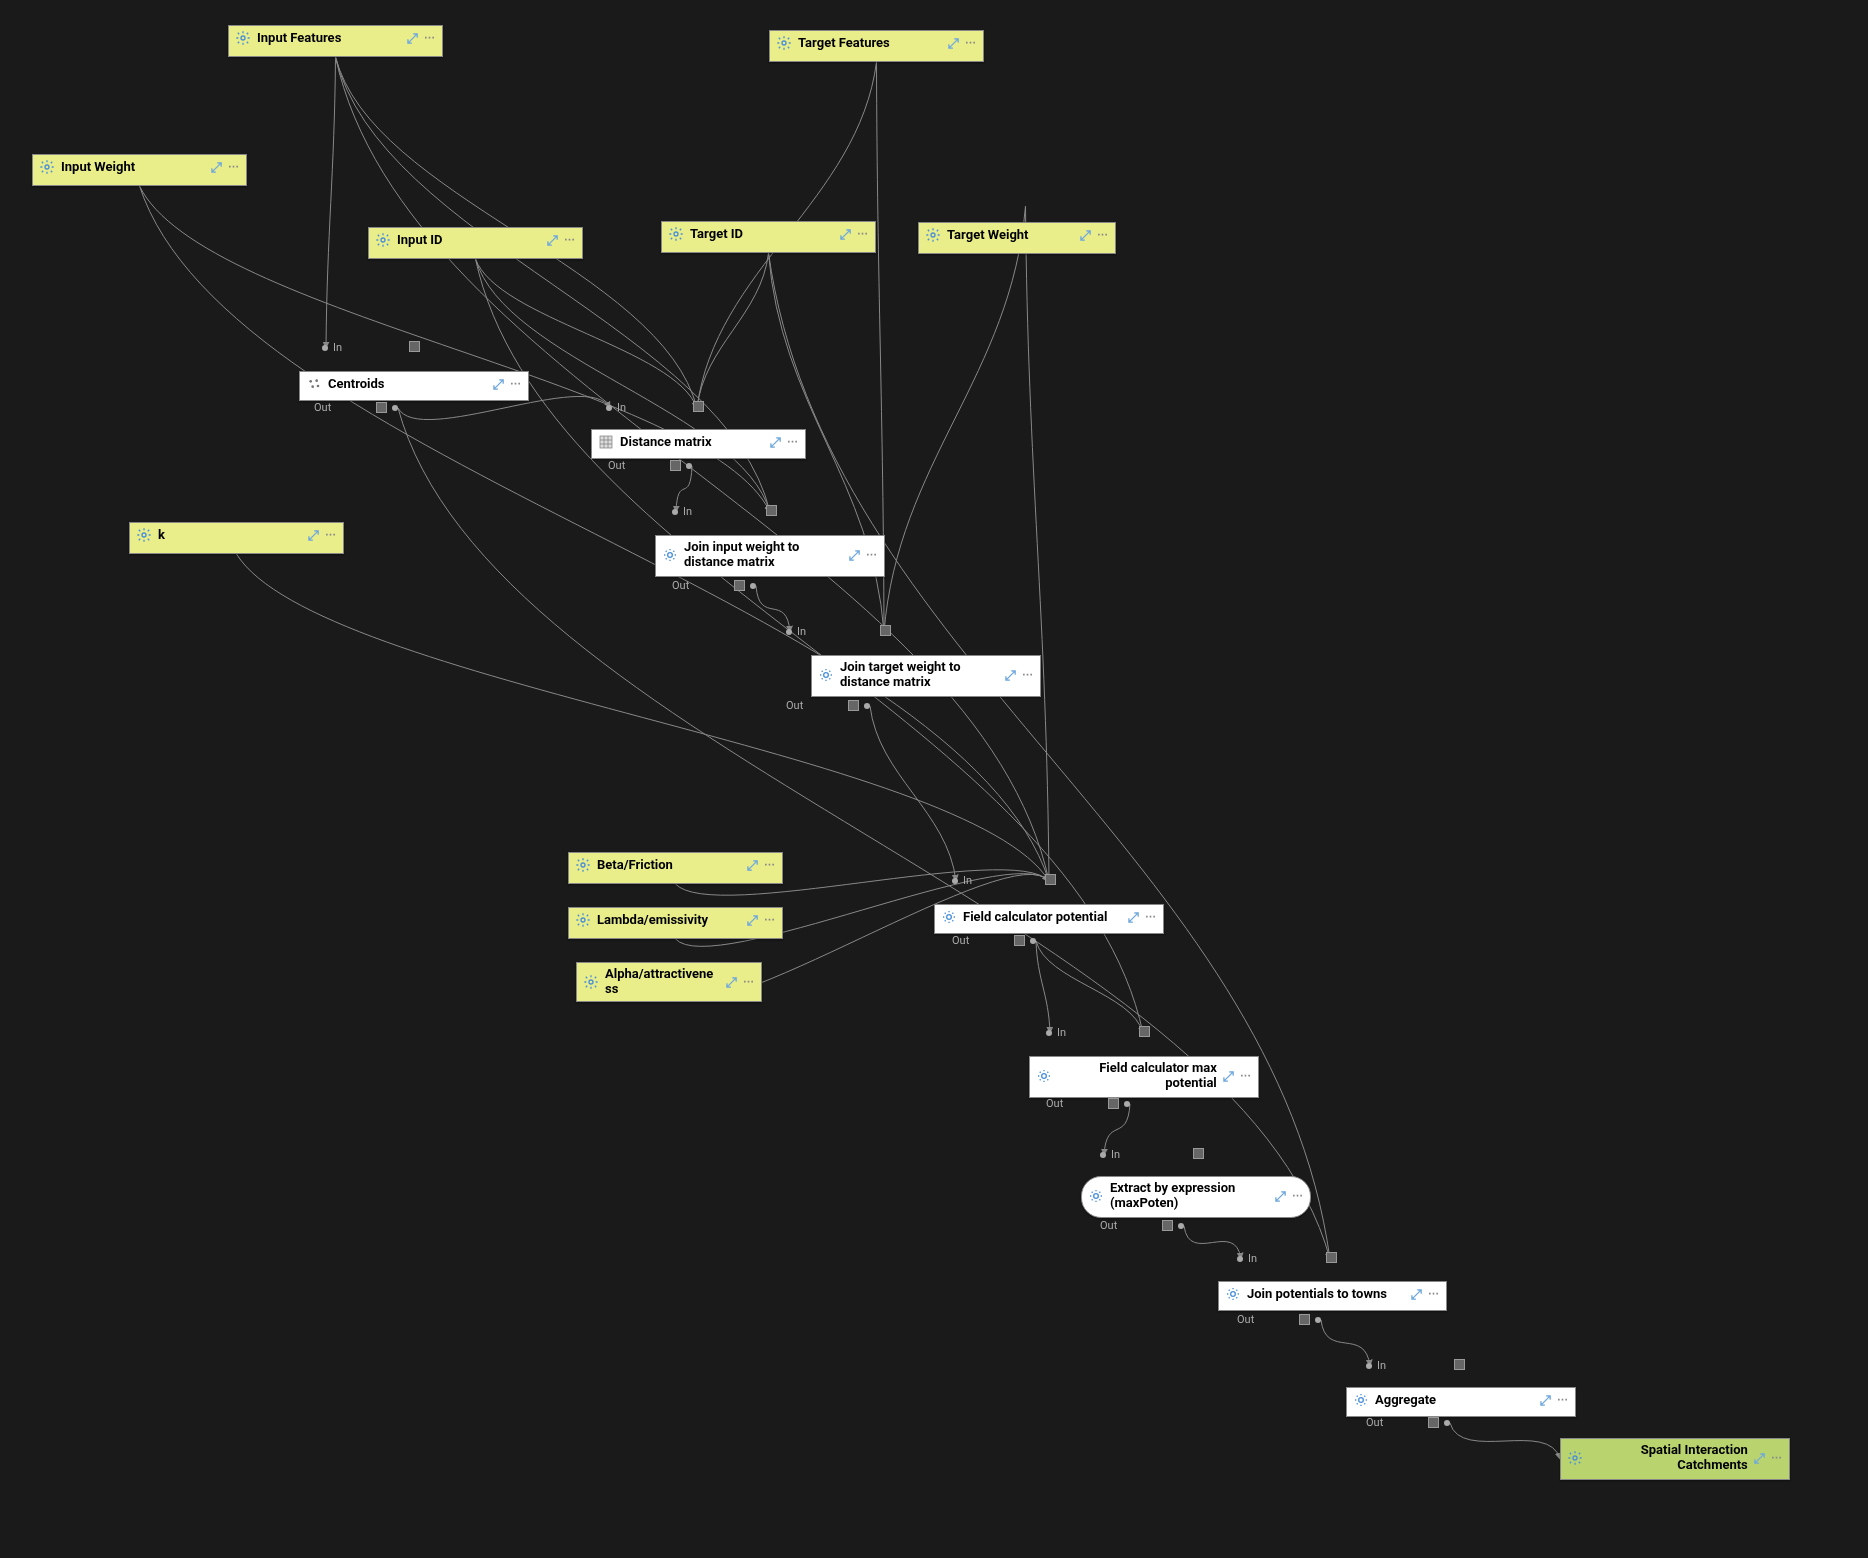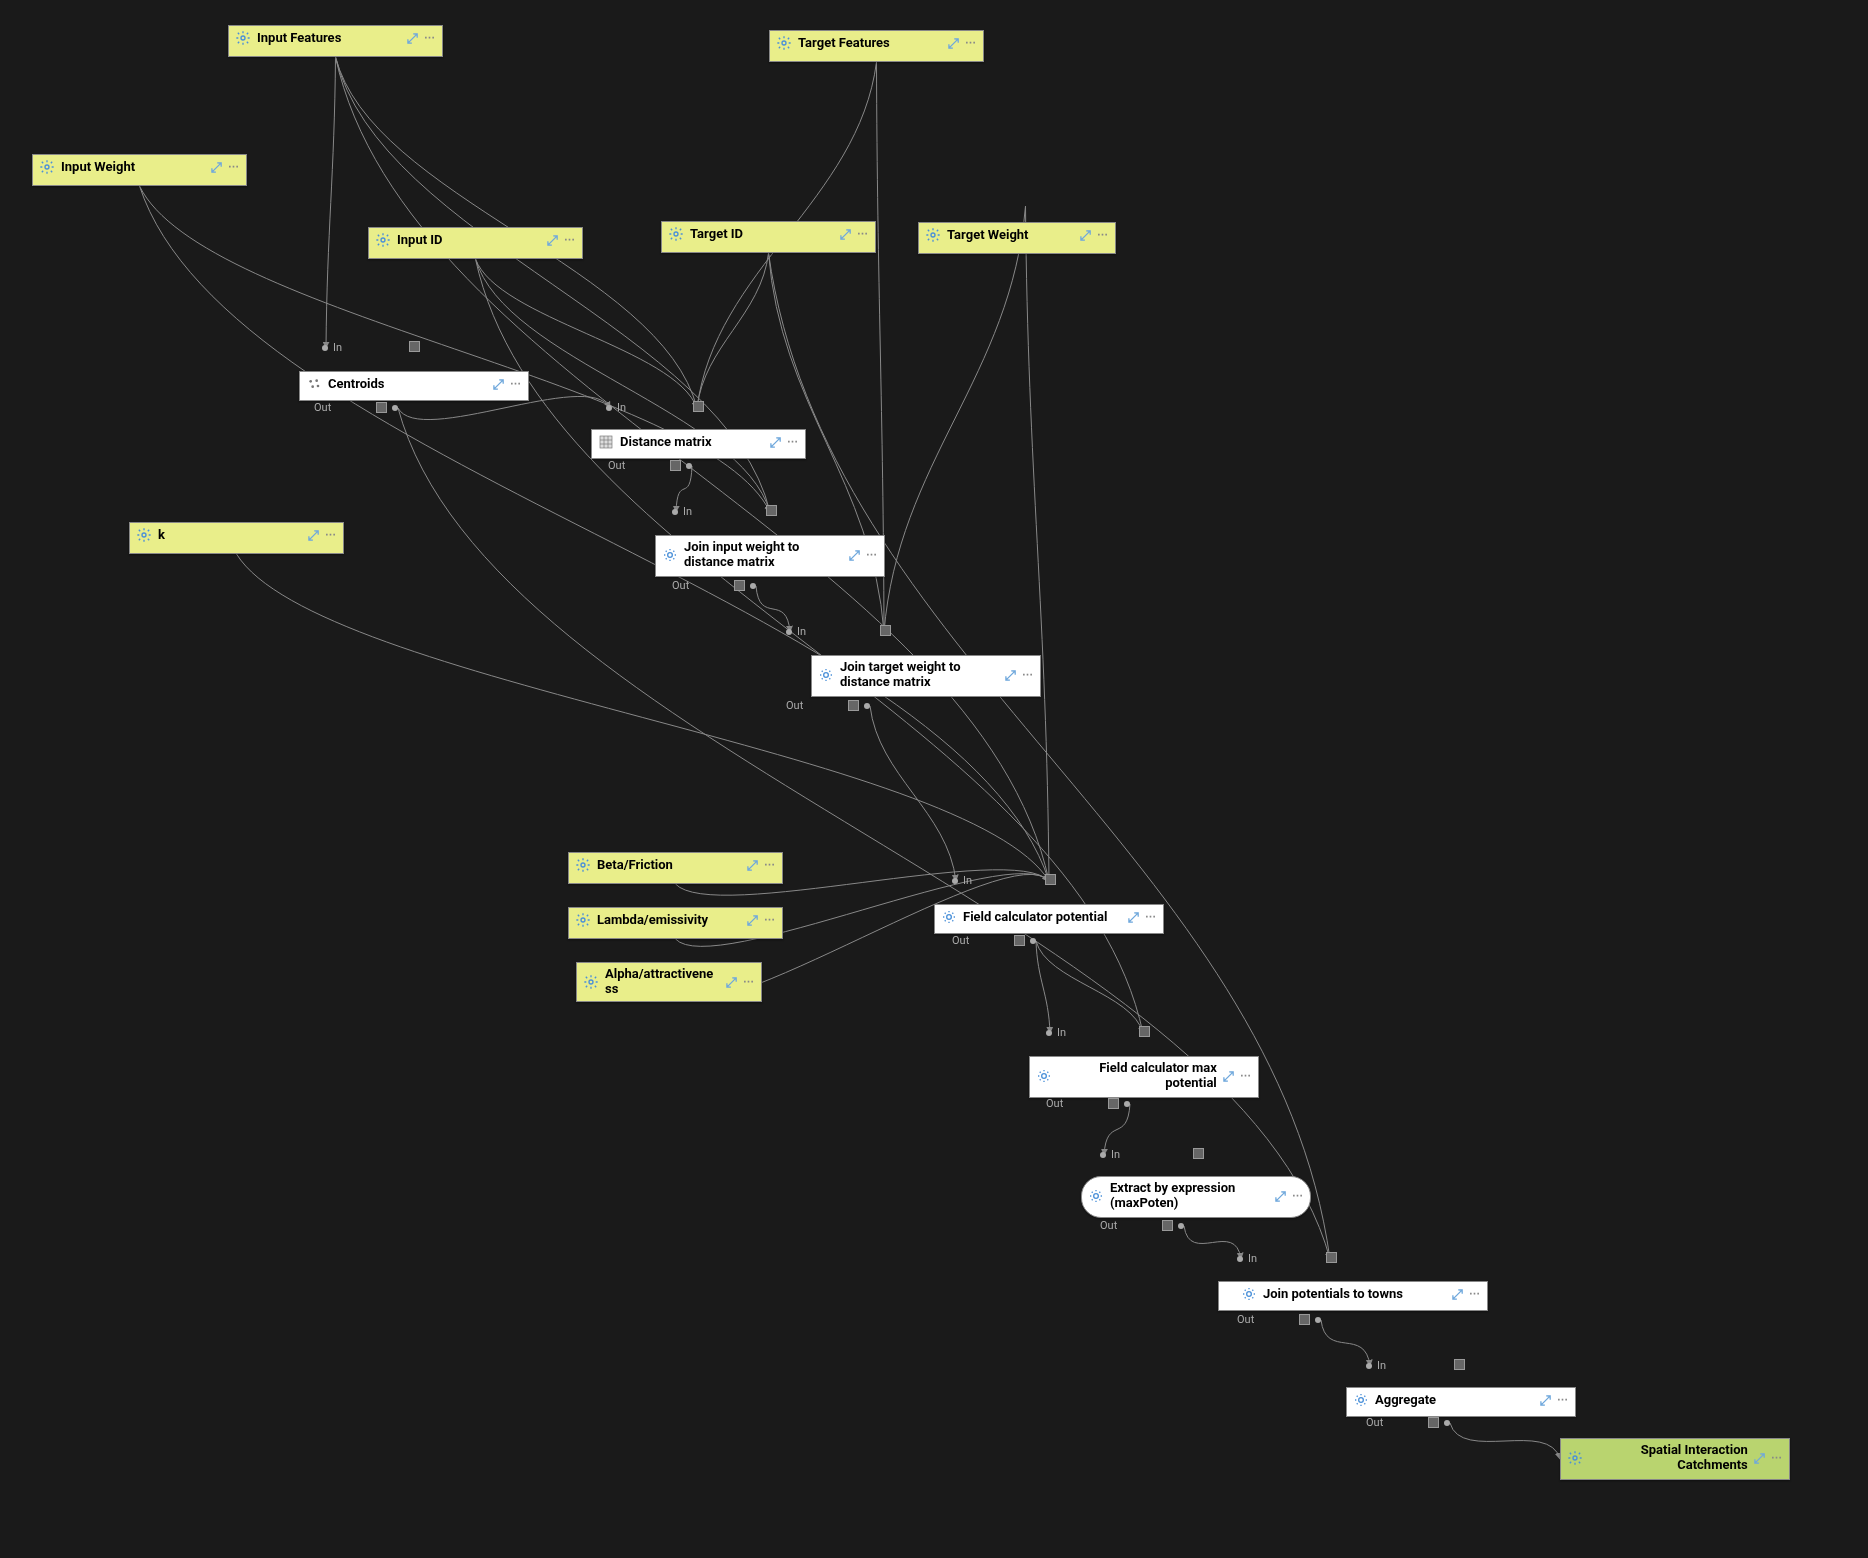--- a/index.html
+++ b/index.html
@@ -429,21 +429,21 @@
       <span>In</span>
     </div>
     <div class="float-port" style="left: 1193px; top: 1148px;">
       <span class="sq"></span>
     </div>
     <div class="float-port" style="left: 1100px; top: 1219px;">
       <span>Out</span>
       <span class="sq" style="margin-left:40px"></span>
       <span class="dot"></span>
     </div>
-    <div class="node " style="left: 1218px; top: 1281px; width: 270px; min-height: 30px; padding-left: 16px;">
+    <div class="node " style="left: 1218px; top: 1281px; width: 229px; min-height: 30px;">
       <div class="head">
         <span class="icon">
           <svg viewBox="0 0 24 24">
             <g fill="none" stroke="#4a90d9" stroke-width="2">
               <circle cx="12" cy="12" r="3.5"></circle>
               <path d="M12 3v2M12 19v2M3 12h2M19 12h2M5.6 5.6l1.4 1.4M17 17l1.4 1.4M5.6 18.4l1.4-1.4M17 7l1.4-1.4"></path>
             </g>
           </svg>
         </span>
         <span class="title">Join potentials to towns</span>

